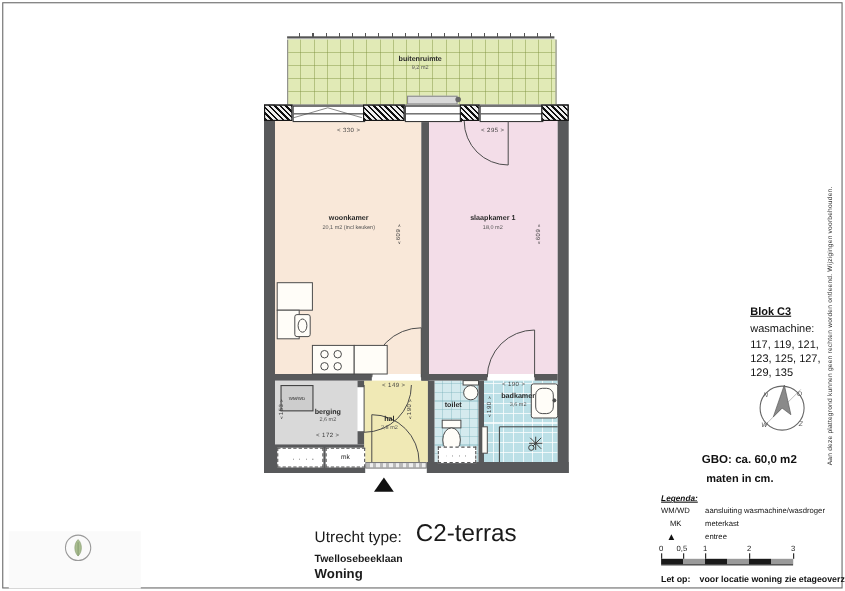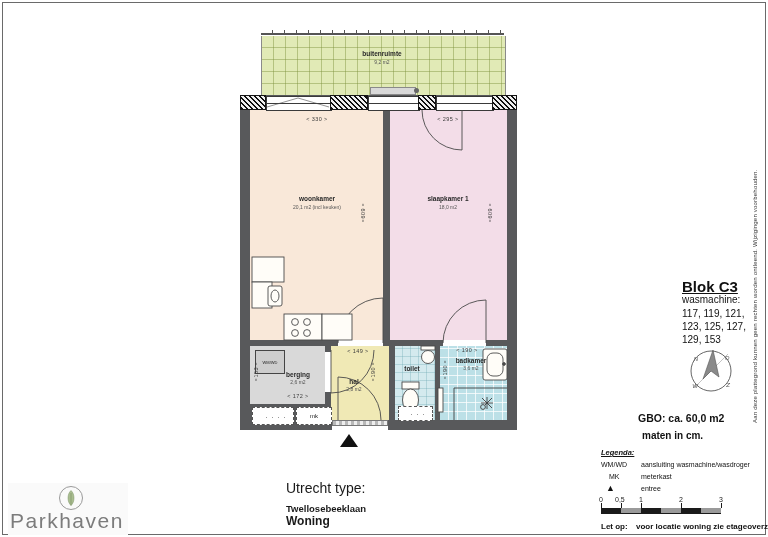--- a/index.html
+++ b/index.html
@@ -172,25 +172,25 @@
   <div class="vdim" style="left:442px;top:360px;">
     <span class="a">∧</span>
     <span class="v">190</span>
     <span class="a">∨</span>
   </div>
 
   <div class="abs tri" style="left:340px;top:434px;"></div>
 </div>
 
 <div class="abs" style="left:596px;top:270px;width:165px;height:260px;">
-  <div class="rp" style="left:86px;top:8px;font-size:15px;font-weight:bold;text-decoration:underline;color:#111;">Blok C3</div>
+  <div class="rp" style="left:86px;top:8px;font-size:10px;font-weight:bold;text-decoration:underline;color:#111;">Blok C3</div>
   <div class="rp" style="left:86px;top:24px;font-size:10px;color:#111;">wasmachine:</div>
   <div class="rp" style="left:86px;top:38px;font-size:10px;color:#111;">117, 119, 121,</div>
   <div class="rp" style="left:86px;top:51px;font-size:10px;color:#111;">123, 125, 127,</div>
-  <div class="rp" style="left:86px;top:64px;font-size:10px;color:#111;">129, 153</div>
+  <div class="rp" style="left:86px;top:64px;font-size:10px;color:#111;">129, 135</div>
 
   <svg width="50" height="50" viewBox="0 0 50 50" style="position:absolute;left:90px;top:76px;">
     <line x1="42" y1="8" x2="8" y2="42" stroke="#9a9a9a" stroke-width="0.6"></line>
     <circle cx="25" cy="25" r="20" stroke="#666" stroke-width="1" fill="none"></circle>
     <polygon points="27,4 33,31 25,25 17,33" fill="#8a8a8a" stroke="#555" stroke-width="0.6"></polygon>
     <text x="10" y="15" font-size="6" fill="#555" font-style="italic" text-anchor="middle">N</text>
     <text x="41" y="14" font-size="6" fill="#555" font-style="italic" text-anchor="middle">O</text>
     <text x="42" y="41" font-size="6" fill="#555" font-style="italic" text-anchor="middle">Z</text>
     <text x="9" y="42" font-size="6" fill="#555" font-style="italic" text-anchor="middle">W</text>
   </svg>
@@ -219,24 +219,24 @@
   <div class="abs" style="left:125px;top:233px;width:1px;height:5px;background:#1a1a1a;"></div>
 
   <div class="rp" style="left:5px;top:252px;font-size:8px;font-weight:600;color:#111;">Let op:</div>
   <div class="rp" style="left:40px;top:252px;font-size:8px;font-weight:600;color:#111;">voor locatie woning zie etageoverzicht.</div>
 </div>
 
 <div class="abs vtext" style="left:752px;top:28px;height:395px;width:10px;">Aan deze plattegrond kunnen geen rechten worden ontleend. Wijzigingen voorbehouden.</div>
 
 <div class="abs" style="left:286px;top:470px;width:260px;height:60px;">
   <span class="rp" style="left:0;top:10px;font-size:14px;color:#1a1a1a;">Utrecht type:</span>
+  <span class="rp" style="left:92px;top:2px;font-size:22px;color:#1a1a1a;">C2-terras</span>
   <span class="rp" style="left:0;top:33px;font-size:9.5px;font-weight:bold;color:#1a1a1a;">Twellosebeeklaan</span>
   <span class="rp" style="left:0;top:44px;font-size:12px;font-weight:bold;color:#1a1a1a;">Woning</span>
 </div>
 
 <div class="abs" style="left:8px;top:483px;width:120px;height:52px;background:#fafafa;">
   <svg width="26" height="26" viewBox="0 0 26 26" style="position:absolute;left:50px;top:2px;">
     <circle cx="13" cy="13" r="11.5" stroke="#9a9a9a" stroke-width="1" fill="none"></circle>
     <path d="M13,5.5 C17,9 17,17 13,20.5 C9,17 9,9 13,5.5 Z" fill="#a9bd90" stroke="#7e9468" stroke-width="0.5"></path>
     <line x1="13" y1="20.5" x2="13" y2="8" stroke="#7e9468" stroke-width="0.7"></line>
   </svg>
-  <div class="rp" style="left:2px;top:26px;font-size:21px;color:#7c7c7c;letter-spacing:1.5px;font-weight:400;">Parkhaven</div>
 </div>
 
 </body></html>

